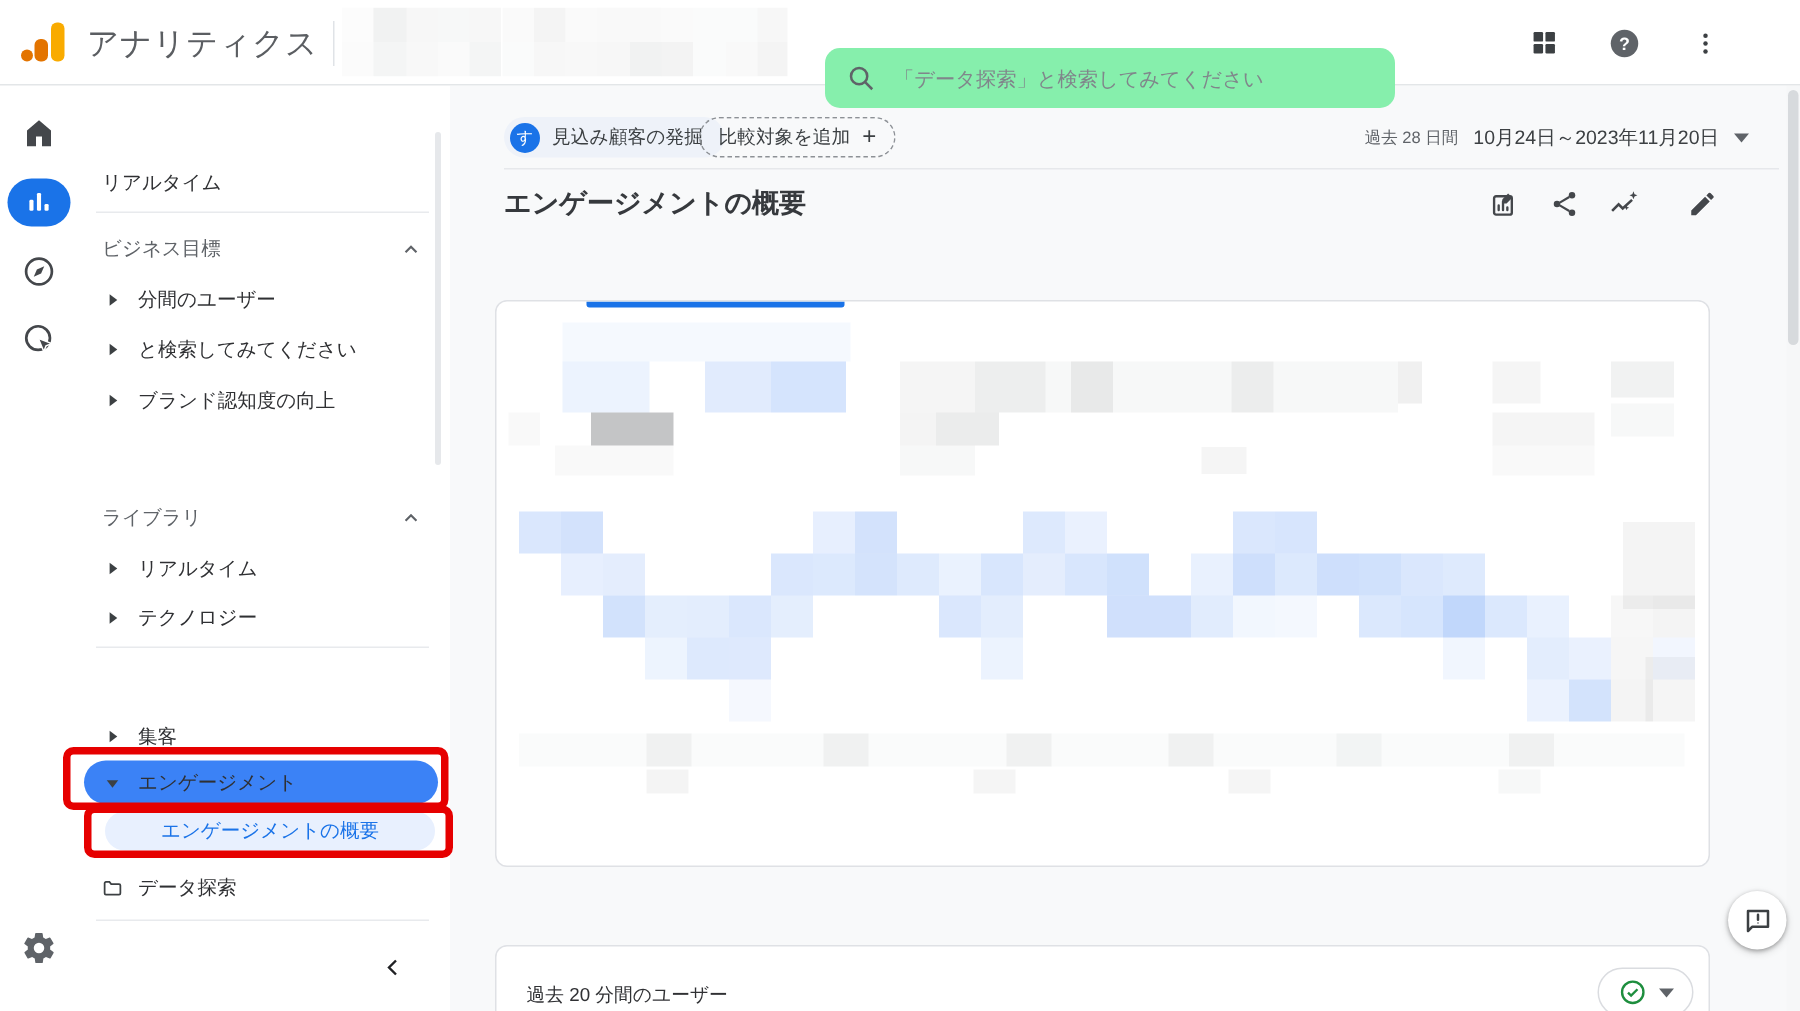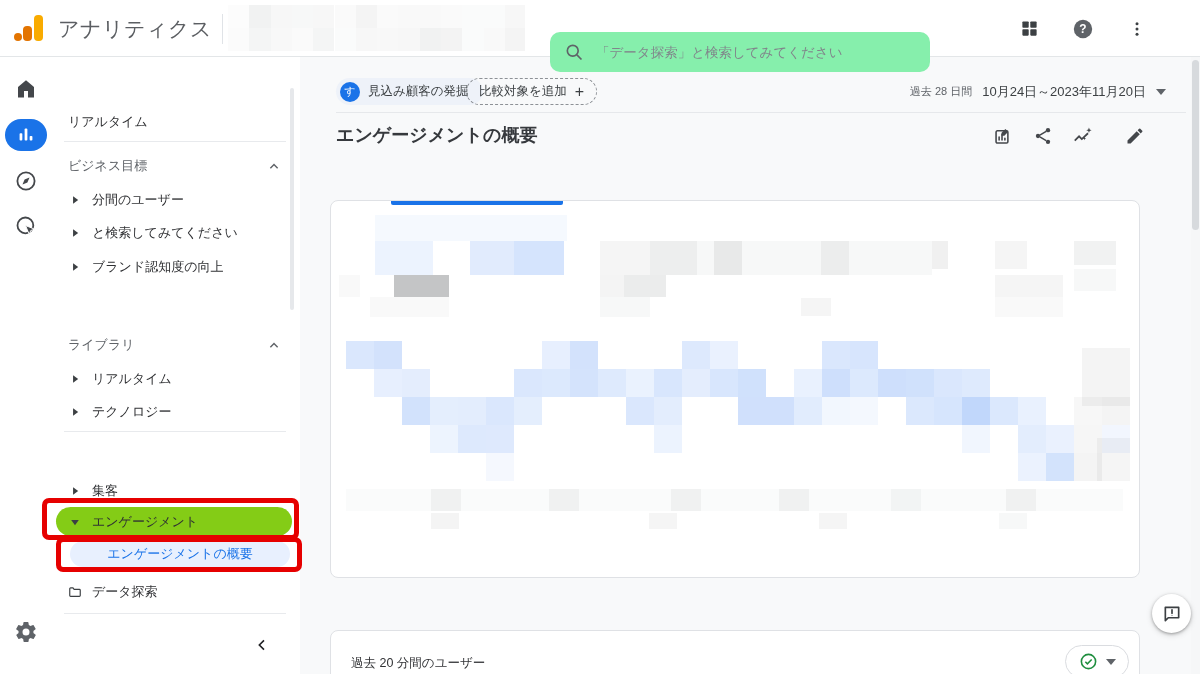--- a/index.html
+++ b/index.html
@@ -30,21 +30,21 @@
   .rail-ic { position:absolute; left:14px; width:24px; height:24px; }
   .rail-pill { position:absolute; left:5px; top:62px; width:42px; height:32px; border-radius:16px; background:var(--accent,#1a73e8); display:flex; align-items:center; justify-content:center; }
 
   
   .drawer { position:absolute; left:52px; top:0; width:248px; height:617px; background:#fff; z-index:5; }
   .d-item { position:absolute; left:4px; width:236px; height:28px; display:flex; align-items:center; padding-left:12px; font-size:13px; color:#2f3033; cursor:pointer; }
   .d-item .tri { width:14px; height:14px; margin-right:10px; flex:0 0 auto; }
   .d-head { position:absolute; left:4px; width:236px; height:26px; display:flex; align-items:center; padding:0 10px 0 12px; font-size:13px; color:#5f6368; cursor:pointer; }
   .d-head .sp { flex:1; }
   .d-div { position:absolute; left:12px; width:222px; height:1px; background:#e8eaed; }
-  .pill-gray { background:#84cc16; border-radius:15px; }
+  .pill-gray { background:#3b82f6; border-radius:15px; }
   .pill-light { background:#f1f3f4; border-radius:14px; }
   .sub-active { position:absolute; left:18px; width:220px; height:26px; border-radius:13px; background:var(--active_bg,#e8f0fe); color:var(--accent,#1a73e8); font-size:13px; display:flex; align-items:center; justify-content:center; cursor:pointer; }
   .d-scroll { position:absolute; left:238px; top:31px; width:4px; height:222px; border-radius:2px; background:#e6e8eb; }
   .collapse { position:absolute; left:196px; top:574px; width:28px; height:28px; display:flex; align-items:center; justify-content:center; cursor:pointer; }
 
   
   .redbox { position:absolute; border:5px solid var(--annotation_red,#e60000); border-radius:7px; z-index:20; pointer-events:none; }
 
   
   .main { position:absolute; left:300px; top:0; width:900px; height:617px; background:#f8f9fa; }

